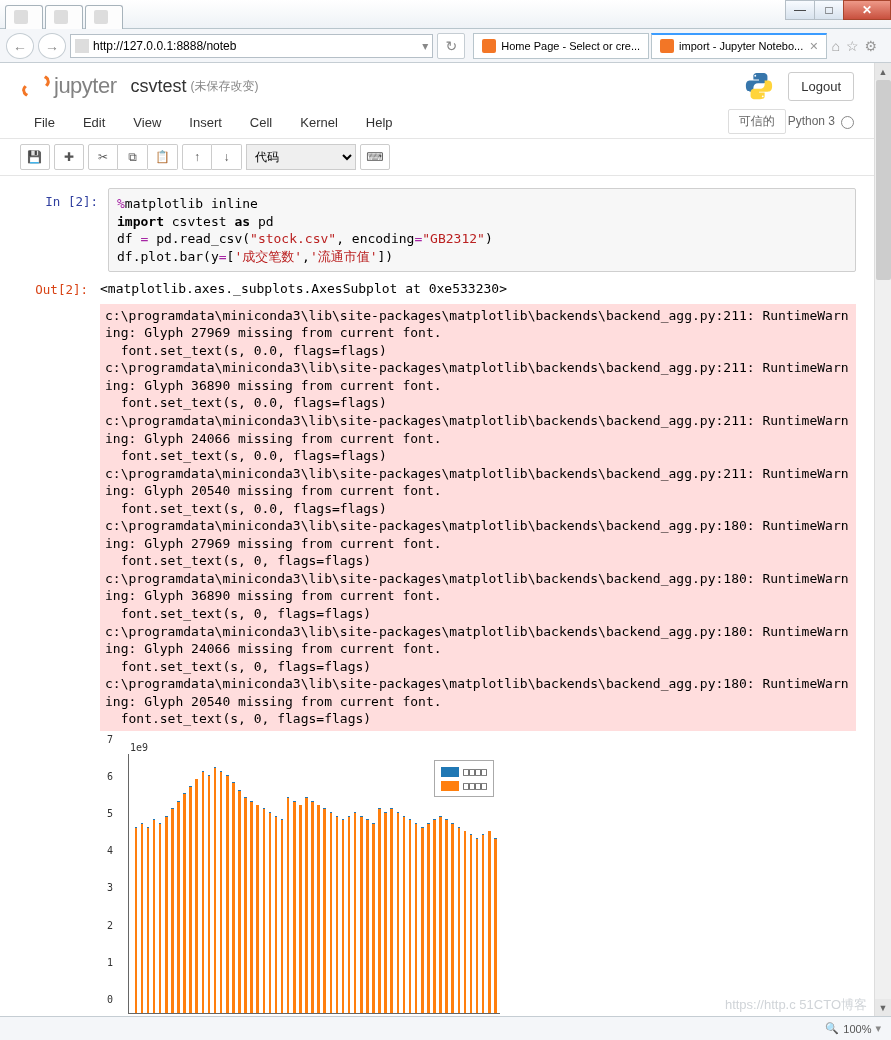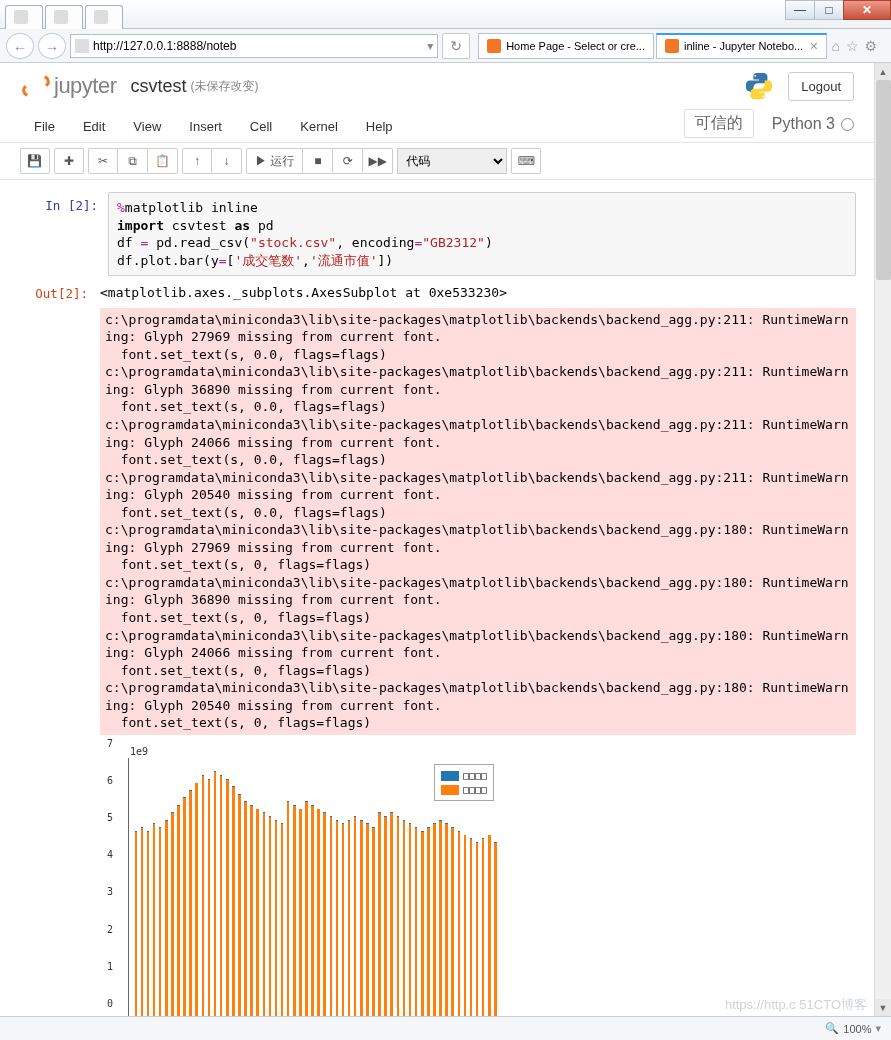--- a/index.html
+++ b/index.html
@@ -45,21 +45,21 @@
 .j-swirl::after { width:22px; height:12px; bottom:2px; left:2px; border-top-color:transparent; border-right-color:transparent; border-bottom-color:transparent; transform:rotate(-10deg); }
 .j-text { font-size:22px; color:#828282; letter-spacing:-0.5px; }
 .nb-name { font-size:18px; color:#333; margin-left:14px; }
 .nb-unsaved { font-size:12px; color:#888; margin-left:4px; }
 .py-logo { margin-left:auto; width:30px; height:30px; }
 .logout-btn { margin-left:14px; border:1px solid #ccc; background:#fff; padding:6px 12px; border-radius:3px; font-size:13px; color:#333; }
 
 
 .menubar { display:flex; padding:4px 20px; border-bottom:1px solid #e5e5e5; align-items:flex-end; }
 .menubar .mi { padding:4px 14px; font-size:13px; color:#333; cursor:default; }
-.menubar-right { margin-left:auto; display:flex; align-items:center; gap:18px; font-size:16px; color:#666; }
+.menubar-right { margin-left:auto; display:flex; align-items:center; gap:2px; font-size:12px; color:#666; }
 .trusted { border:1px solid #ddd; padding:3px 10px; border-radius:2px; }
 .kernel-ind { width:13px; height:13px; border:1px solid #888; border-radius:50%; margin-left:6px; display:inline-block; vertical-align:middle; }
 
 
 .toolbar { display:flex; padding:5px 20px; border-bottom:1px solid #e5e5e5; gap:4px; align-items:center; }
 .tb-btn { width:30px; height:26px; border:1px solid #ccc; background:#fff; border-radius:2px; display:flex; align-items:center; justify-content:center; font-size:12px; color:#555; }
 .tb-grp { display:flex; }
 .tb-grp .tb-btn:not(:first-child) { border-left:none; border-radius:0 2px 2px 0; }
 .tb-grp .tb-btn:first-child { border-radius:2px 0 0 2px; }
 .tb-run { width:auto; padding:0 8px; gap:4px; }
@@ -129,21 +129,21 @@
     <span style="margin-left:auto;color:#888">▾</span>
   </div>
   <div class="nav-btn" style="border-radius:2px">↻</div>
   <div class="ie-tabs">
     <div class="ie-tab">
       <span class="ie-tab-ic" style="background:#f37626"></span>
       <span>Home Page - Select or cre...</span>
     </div>
     <div class="ie-tab active">
       <span class="ie-tab-ic" style="background:#f37626"></span>
-      <span>inline - Jupyter Notebo...</span>
+      <span>import - Jupyter Notebo...</span>
       <span class="tab-x">✕</span>
     </div>
   </div>
   <div class="titlebar-right">
     <span>⌂</span>
     <span>☆</span>
     <span>⚙</span>
   </div>
 </div>
 
@@ -184,26 +184,20 @@
     <div class="tb-btn">💾</div>
     <div class="tb-btn">✚</div>
     <div class="tb-grp">
       <div class="tb-btn">✂</div>
       <div class="tb-btn">⧉</div>
       <div class="tb-btn">📋</div>
     </div>
     <div class="tb-grp">
       <div class="tb-btn">↑</div>
       <div class="tb-btn">↓</div>
-    </div>
-    <div class="tb-grp">
-      <div class="tb-btn tb-run">▶ 运行</div>
-      <div class="tb-btn">■</div>
-      <div class="tb-btn">⟳</div>
-      <div class="tb-btn">▶▶</div>
     </div>
     <select class="celltype"><option>代码</option></select>
     <div class="tb-btn">⌨</div>
   </div>
 
   <div class="nb-body">
 
     <div class="cell cell-left">
       <div class="prompt">In [2]:</div>
       <div class="input-area"><span class="c-mag">%</span><span>matplotlib inline</span>

